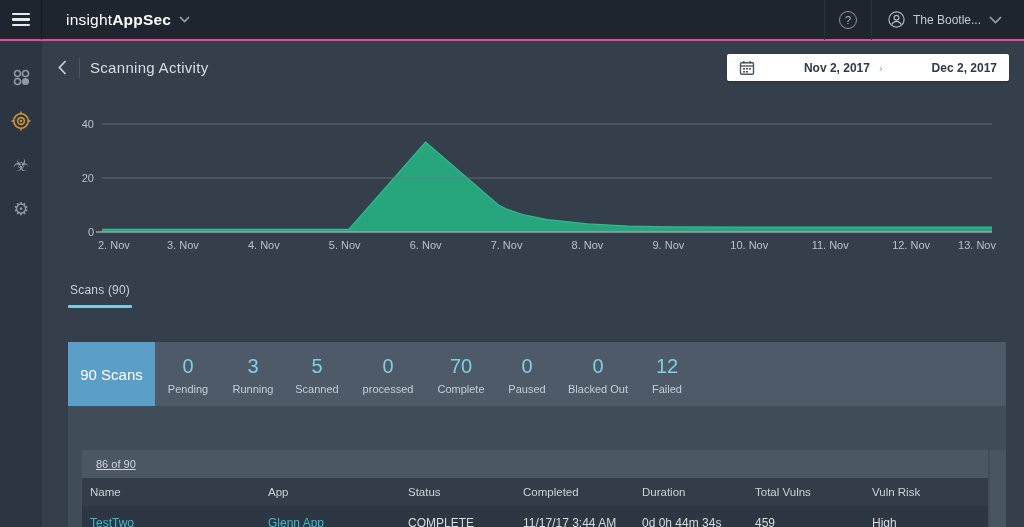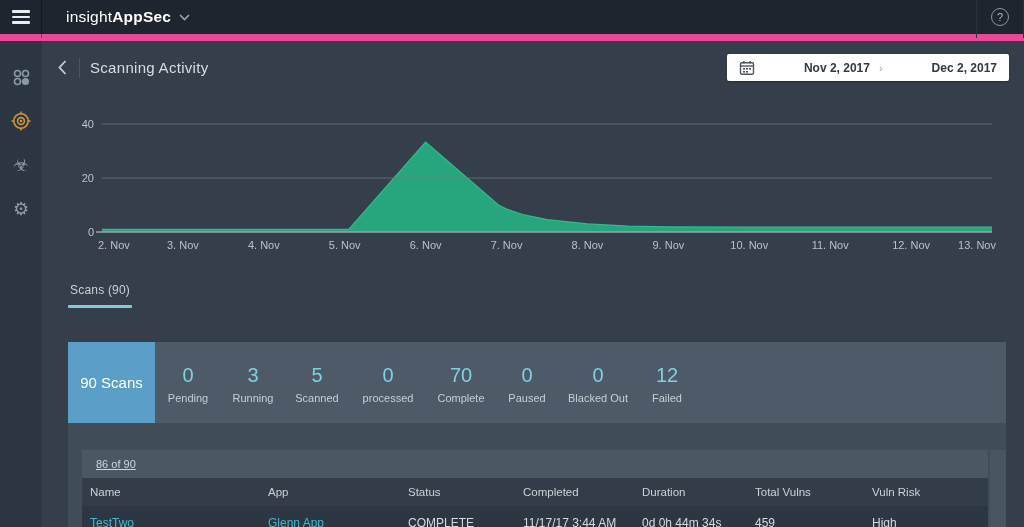--- a/index.html
+++ b/index.html
@@ -1,21 +1,21 @@
 <!DOCTYPE html>
 <html><head>
 <meta charset="utf-8">
 <style>
   * { margin:0; padding:0; box-sizing:border-box; }
   html,body { width:1024px; height:527px; overflow:hidden;
     font-family:"Liberation Sans", sans-serif; background:#343f4b; }
 
   
   .topbar { height:41px; background:#1e252e; display:flex; align-items:center;
-    border-bottom:7px solid #ec4899; }
+    border-bottom:2px solid #ec4899; }
   .hamburger { width:42px; height:41px; display:flex; flex-direction:column;
     justify-content:center; align-items:center; gap:3px; cursor:pointer;
     border-right:1px solid rgba(0,0,0,0.35); }
   .hamburger span { display:block; width:18px; height:2.5px; background:#e8ecef; border-radius:1px; }
   .brand { display:flex; align-items:center; margin-left:24px; cursor:pointer; gap:8px; }
   .brand .bname { color:#ffffff; font-size:15.5px; letter-spacing:.2px; }
   .brand .bname .light { font-weight:400; }
   .brand .bname b { font-weight:700; }
   .tb-spacer { flex:1; }
   .tb-sep { width:1px; height:41px; background:#2a323d; }
@@ -52,21 +52,21 @@
 
   
   .tab-row { position:absolute; top:242px; left:26px; display:flex; }
   .tab { cursor:pointer; }
   .tab .tab-label { color:#c9d0d7; font-size:12px; letter-spacing:.2px; padding:0 2px; }
   .tab-underline { height:3px; background:#7fcbdd; border-radius:1px; margin-top:8px; }
 
   
   .panel { position:absolute; top:301px; left:26px; width:938px; bottom:0;
     background:#414d59; overflow:hidden; }
-  .stats-bar { height:81px; background:#4e5a67; display:flex; align-items:stretch; }
+  .stats-bar { height:64px; background:#4e5a67; display:flex; align-items:stretch; }
   .stats-total { width:87px; background:#5b9ec8; color:#ffffff; font-size:15px;
     display:flex; align-items:center; justify-content:center; cursor:pointer; }
   .stat-item { display:flex; flex-direction:column; align-items:center; justify-content:center;
     cursor:pointer; padding-top:2px; }
   .stat-item:nth-of-type(2){width:66px;} .stat-item:nth-of-type(3){width:64px;}
   .stat-item:nth-of-type(4){width:64px;} .stat-item:nth-of-type(5){width:78px;}
   .stat-item:nth-of-type(6){width:68px;} .stat-item:nth-of-type(7){width:64px;}
   .stat-item:nth-of-type(8){width:78px;} .stat-item:nth-of-type(9){width:60px;}
   .stat-value { color:#7dd1e2; font-size:20px; font-weight:400; }
   .stat-label { color:#c7ced6; font-size:11px; margin-top:5px; }
@@ -103,20 +103,31 @@
     <svg class="icon" width="11" height="7" viewBox="0 0 11 7">
         <polyline points="1,1 5.5,5.5 10,1" fill="none" stroke="#9aa3ad" stroke-width="1.6"></polyline>
       </svg>
   </div>
   <div class="tb-spacer"></div>
   <div class="tb-sep"></div>
   <div class="help">
     <span class="help-circle">?</span>
   </div>
   <div class="tb-sep"></div>
+  <div class="user">
+    <svg class="icon" width="17" height="17" viewBox="0 0 17 17">
+      <circle cx="8.5" cy="8.5" r="7.6" fill="none" stroke="#aeb6bf" stroke-width="1.2"></circle>
+      <circle cx="8.5" cy="6.7" r="2.4" fill="none" stroke="#aeb6bf" stroke-width="1.2"></circle>
+      <path d="M3.8,13.6 C4.8,11.4 6.4,10.4 8.5,10.4 C10.6,10.4 12.2,11.4 13.2,13.6" fill="none" stroke="#aeb6bf" stroke-width="1.2"></path>
+    </svg>
+    <span class="uname">The Bootle...</span>
+    <svg class="icon" width="13" height="8" viewBox="0 0 13 8">
+        <polyline points="1,1 6.5,6.5 12,1" fill="none" stroke="#9aa3ad" stroke-width="1.6"></polyline>
+      </svg>
+  </div>
 </header>
 
 <div class="app-body">
 
   <nav class="sidebar">
     <div class="side-btn">
       <svg class="icon" width="19" height="19" viewBox="0 0 19 19">
         <circle cx="5.5" cy="5.5" r="3" fill="none" stroke="#8e99a6" stroke-width="1.6"></circle>
         <circle cx="13.5" cy="5.5" r="3" fill="none" stroke="#8e99a6" stroke-width="1.6"></circle>
         <circle cx="5.5" cy="13.5" r="3" fill="none" stroke="#8e99a6" stroke-width="1.6"></circle>

